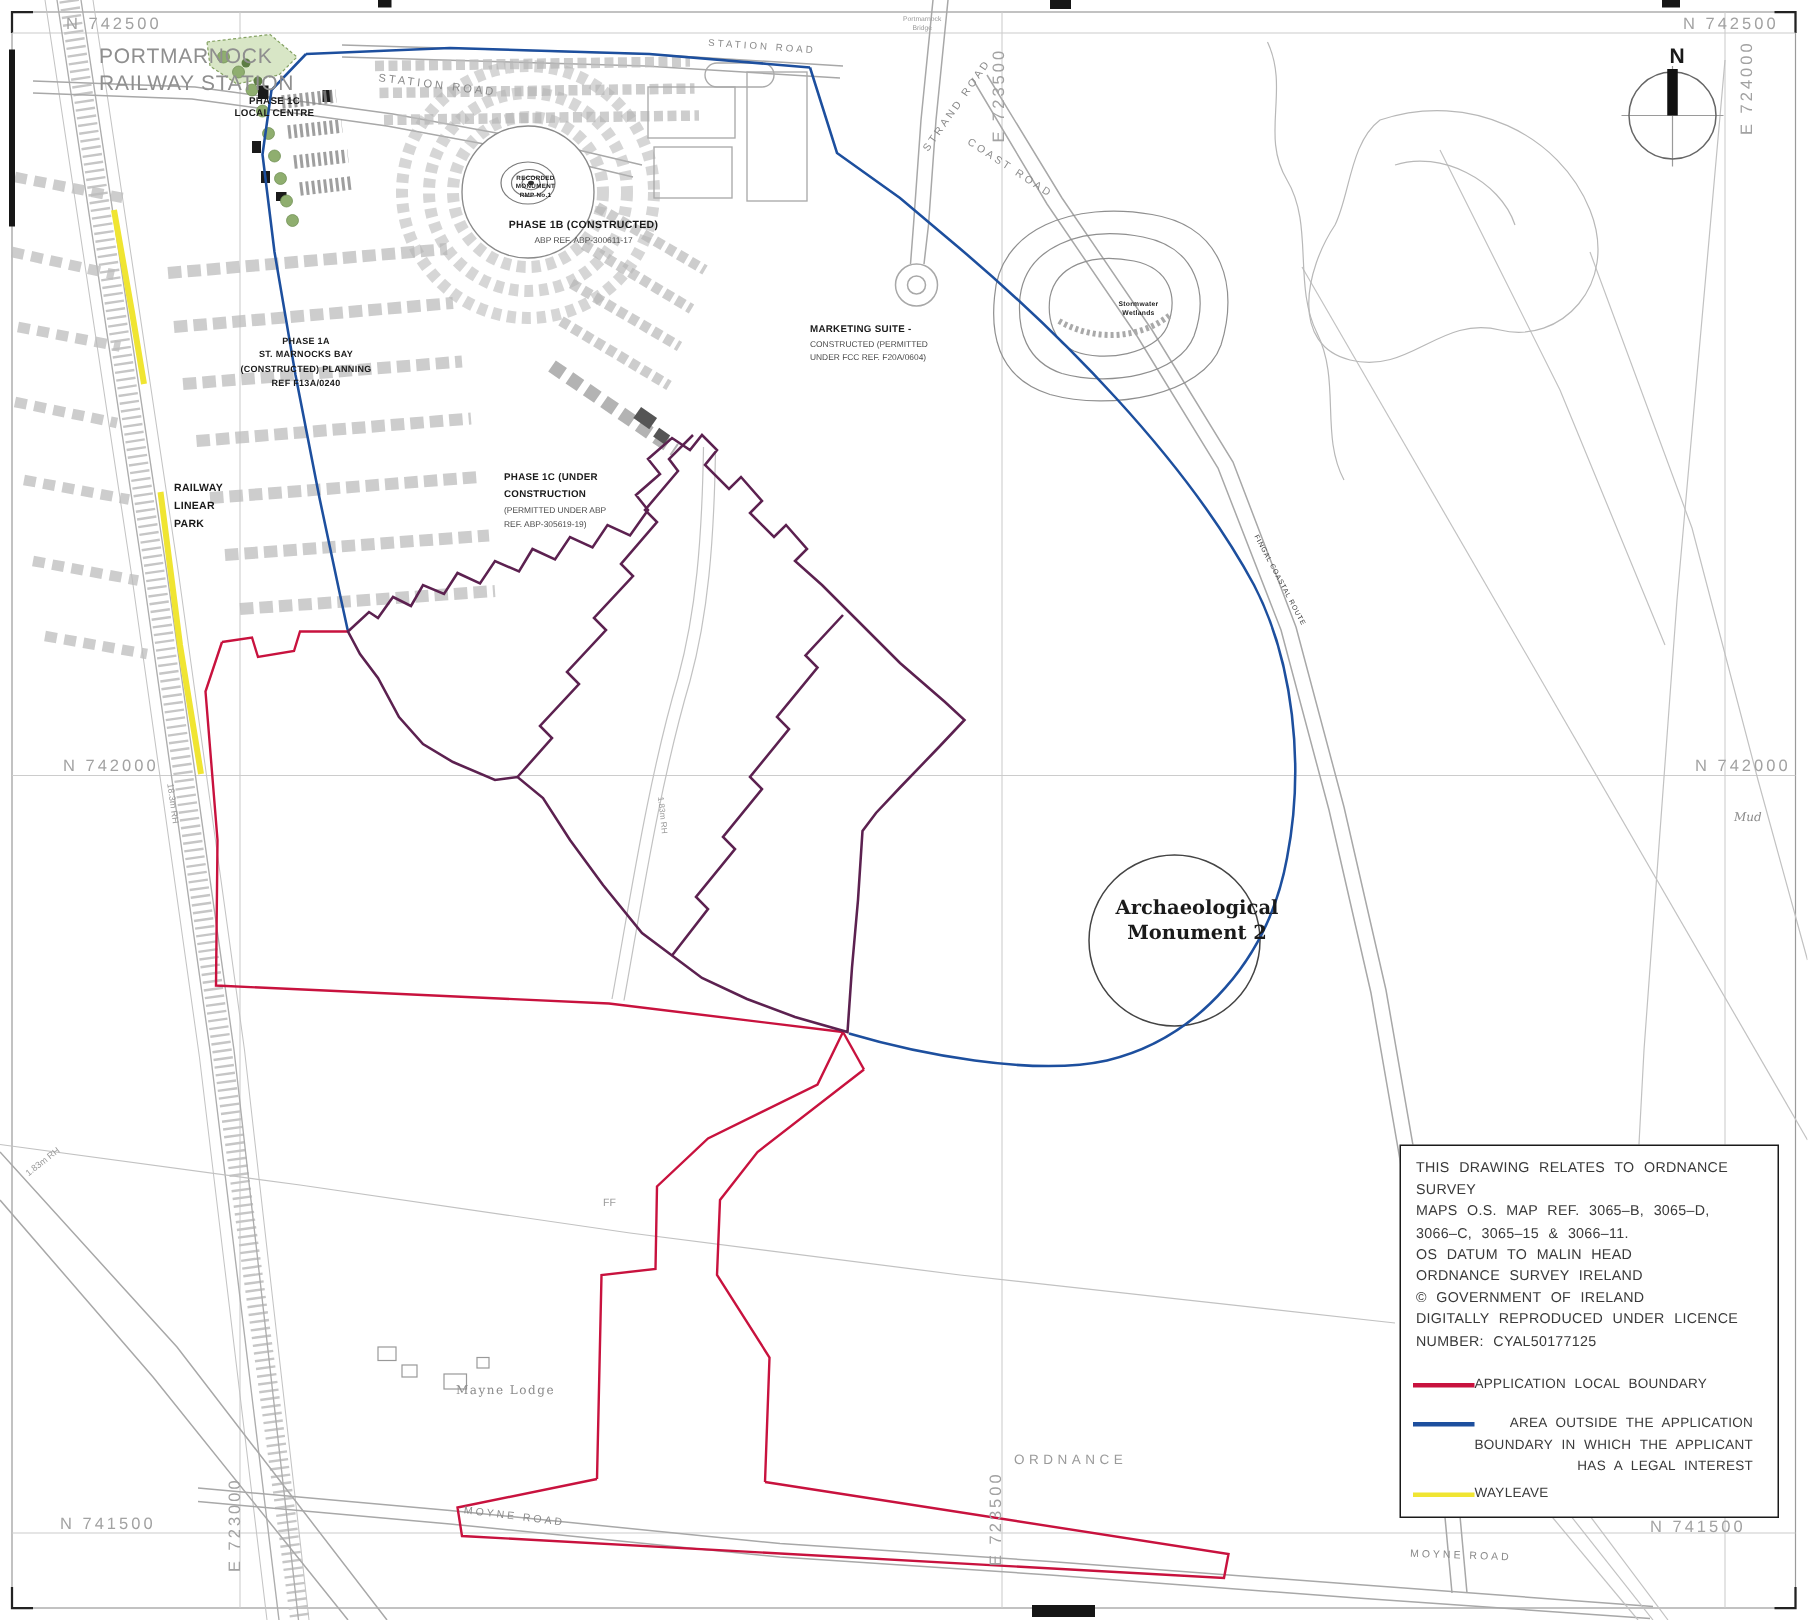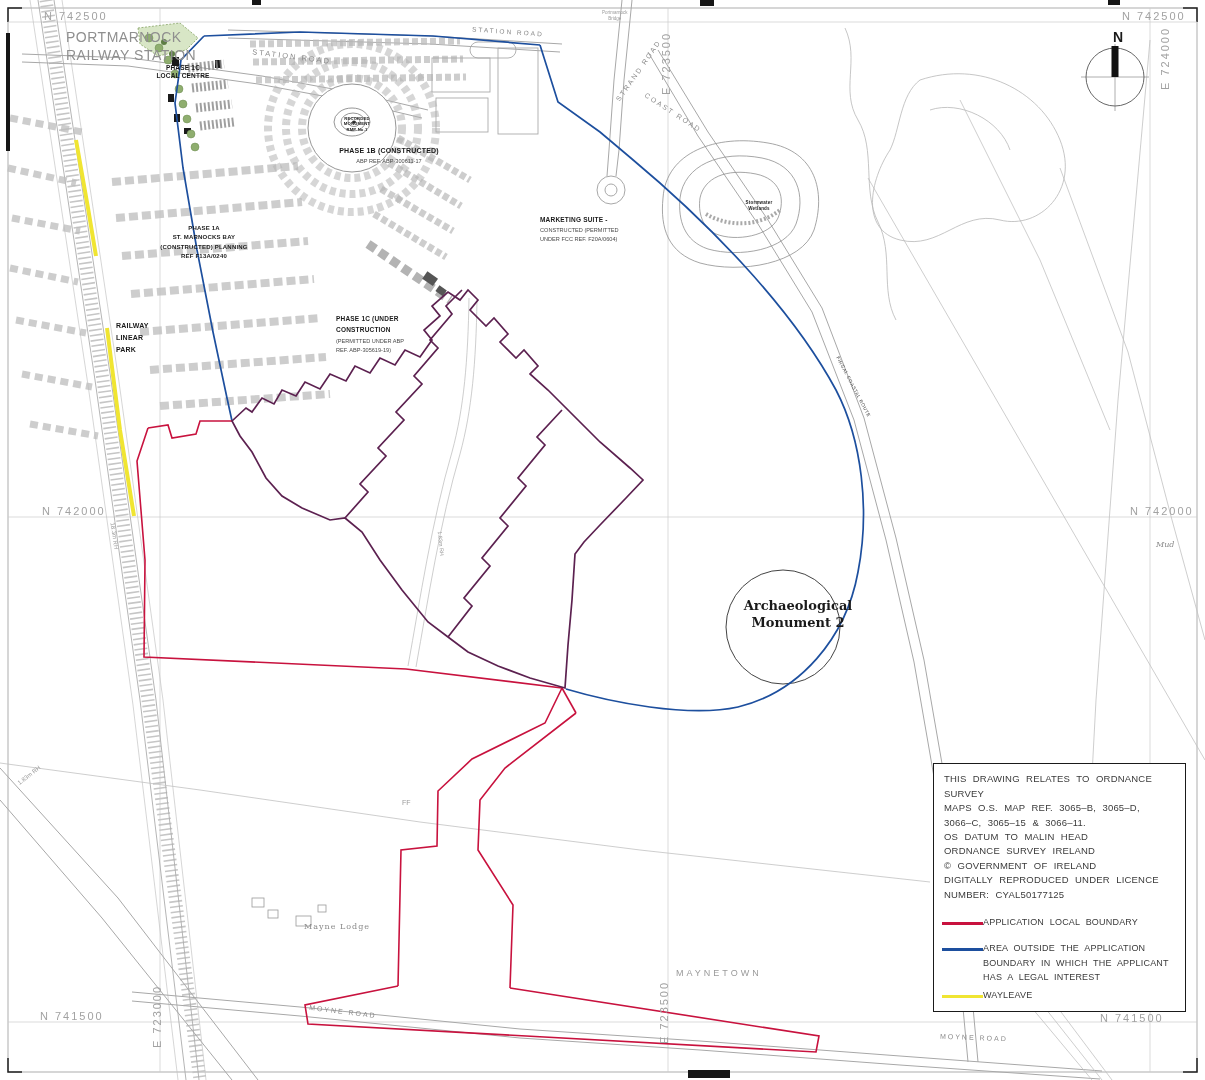--- a/index.html
+++ b/index.html
@@ -276,21 +276,21 @@
   <div class="lbl maplbl-l" style="left:332px;top:314px;line-height:1.65;">PHASE 1C (UNDER
 CONSTRUCTION</div>
   <div class="lbl ref" style="left:332px;top:337px;line-height:1.6;">(PERMITTED UNDER ABP
 REF. ABP-305619-19)</div>
   <div class="lbl maplbl-l" style="left:536px;top:216px;">MARKETING SUITE -</div>
   <div class="lbl ref" style="left:536px;top:226px;line-height:1.6;">CONSTRUCTED (PERMITTED
 UNDER FCC REF. F20A/0604)</div>
   <div class="lbl serif" style="left:723px;top:598px;width:120px;font-weight:bold;font-size:13px;text-align:center;margin-left:11px;">Archaeological
 Monument 2</div>
   <div class="lbl serif greylbl" style="left:300px;top:922px;font-size:8px;letter-spacing:1px;color:#8a8a8a;">Mayne Lodge</div>
-  <div class="lbl" style="left:672px;top:968px;font-size:9px;letter-spacing:3px;color:#9a9a9a;">MAYNETOWN</div>
+  <div class="lbl" style="left:672px;top:968px;font-size:9px;letter-spacing:3px;color:#9a9a9a;">ORDNANCE</div>
   <div class="lbl serif" style="left:1152px;top:540px;font-size:8px;font-style:italic;color:#8a8a8a;">Mud</div>
   <div class="lbl greylbl" style="left:598px;top:10px;font-size:4.5px;text-align:center;color:#9a9a9a;">Portmarnock
 Bridge</div>
   <div class="lbl maplbl" style="left:733px;top:200px;width:44px;font-size:4.5px;">Stormwater
 Wetlands</div>
   <div class="lbl greylbl" style="left:12px;top:772px;font-size:6px;transform:rotate(-38deg);color:#9a9a9a;">1.83m RH</div>
   <div class="lbl greylbl" style="left:96px;top:532px;font-size:6px;transform:rotate(82deg);color:#9a9a9a;">18.3m RH</div>
   <div class="lbl greylbl" style="left:424px;top:540px;font-size:5.5px;transform:rotate(84deg);color:#9a9a9a;">1.83m RH</div>
   <div class="lbl greylbl" style="left:398px;top:798px;font-size:7px;color:#9a9a9a;">FF</div>
 
@@ -304,19 +304,19 @@
 OS DATUM TO MALIN HEAD</div>
   <div class="note" style="left:10px;top:80px;">ORDNANCE SURVEY IRELAND
 © GOVERNMENT OF IRELAND
 DIGITALLY REPRODUCED UNDER LICENCE
 NUMBER: CYAL50177125</div>
 
   <div class="swatch" style="left: 8px; top: 158px; background: rgb(200, 18, 62);"></div>
   <div class="leglab" style="left:49px;top:151px;">APPLICATION LOCAL BOUNDARY</div>
 
   <div class="swatch" style="left: 8px; top: 184px; background: rgb(29, 79, 158);"></div>
-  <div class="leglab" style="left:49px;top:177px;">AREA OUTSIDE THE APPLICATION
+  <div class="leglab" style="left:49px;top:177px;text-align:right;">AREA OUTSIDE THE APPLICATION
 BOUNDARY IN WHICH THE APPLICANT
 HAS A LEGAL INTEREST</div>
 
   <div class="swatch" style="left: 8px; top: 231px; background: rgb(240, 229, 50);"></div>
   <div class="leglab" style="left:49px;top:224px;text-align:right;">WAYLEAVE</div>
 </div>
 
 </body></html>

